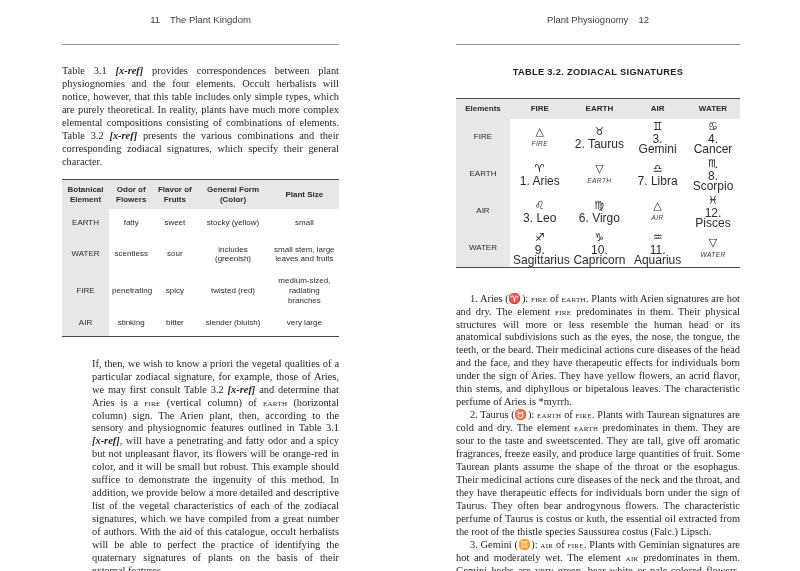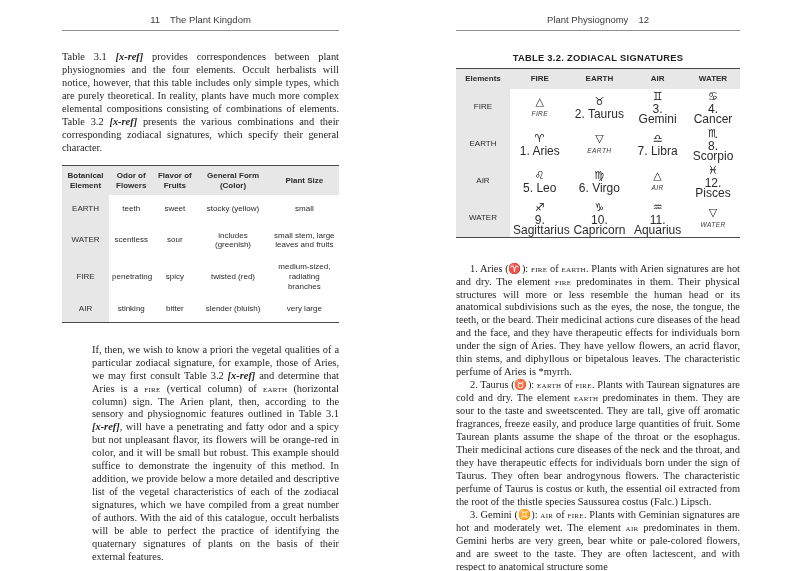--- a/index.html
+++ b/index.html
@@ -4,42 +4,42 @@
 <style>
   html,body{margin:0;padding:0;background:#ffffff;}
   #canvas{position:relative;width:800px;height:571px;background:#ffffff;overflow:hidden;}
 
   .page{position:absolute;top:14px;}
   .page-left{left:62px;width:277px;}
   .page-right{left:456px;width:284px;}
 
   .running-head{display:flex;justify-content:center;align-items:baseline;gap:10px;
     font-family:"Liberation Sans",sans-serif;font-size:9.5px;color:#3c3c3c;
-    padding-bottom:5px;border-bottom:1px solid #8f8f8f;}
+    padding-bottom:19px;border-bottom:1px solid #8f8f8f;}
 
   .body-text{font-family:"Liberation Serif",serif;font-size:10.4px;line-height:12.95px;
     text-align:justify;color:#1f1f1f;}
   .body-text p{margin:0;text-indent:15px;}
   .b{font-weight:bold;font-style:italic;}
   .i{}
   .sc{font-variant:small-caps;letter-spacing:.3px;}
 
   .para1{margin-top:20px;}
   .para2{margin-top:21px;margin-left:30px;}
 
   .table-title{font-family:"Liberation Sans",sans-serif;font-weight:bold;font-size:9.3px;
     letter-spacing:.3px;text-align:center;color:#222;margin:0;}
   .page-left .table-title{margin-top:12px;}
   .page-right .table-title{margin-top:22px;}
 
   table{border-collapse:collapse;width:100%;table-layout:fixed;
     font-family:"Liberation Sans",sans-serif;color:#2b2b2b;}
   .t1,.t2{border-top:1px solid #4a4a4a;border-bottom:1px solid #4a4a4a;}
   .page-left table{margin-top:2px;}
-  .page-right table{margin-top:5px;}
+  .page-right table{margin-top:21px;}
 
   th{background:#e7e7e7;font-size:8px;font-weight:bold;line-height:9.6px;
     text-align:center;padding:5px 1px;}
   td{font-size:8px;line-height:9.6px;text-align:center;padding:2px 3px;vertical-align:middle;}
   td.rowhead{background:#e7e7e7;}
 
   .t1 tr.rA{height:27px;} .t1 tr.rB{height:36px;} .t1 tr.rC{height:37px;} .t1 tr.rD{height:27px;}
   .t2 tbody tr{height:30px;}
   .t2 th{padding:5px 1px;}
 
@@ -78,21 +78,21 @@
           <th>Botanical Element</th>
           <th>Odor of Flowers</th>
           <th>Flavor of Fruits</th>
           <th>General Form (Color)</th>
           <th>Plant Size</th>
         </tr>
       </thead>
       <tbody>
         <tr class="rA">
           <td class="rowhead">EARTH</td>
-          <td>teeth</td>
+          <td>fatty</td>
           <td>sweet</td>
           <td>stocky (yellow)</td>
           <td>small</td>
         </tr>
         <tr class="rB">
           <td class="rowhead">WATER</td>
           <td>scentless</td>
           <td>sour</td>
           <td>includes (greenish)</td>
           <td>small stem, large leaves and fruits</td>
@@ -179,21 +179,21 @@
           </td>
           <td>
             <div class="glyph">♏</div>
             <div class="cap">8. Scorpio</div>
           </td>
         </tr>
         <tr>
           <td class="rowhead">AIR</td>
           <td>
             <div class="glyph">♌</div>
-            <div class="cap">5. Leo</div>
+            <div class="cap">3. Leo</div>
           </td>
           <td>
             <div class="glyph">♍</div>
             <div class="cap">6. Virgo</div>
           </td>
           <td>
             <div class="glyph">△</div>
             <div class="cap elem">AIR</div>
           </td>
           <td>

